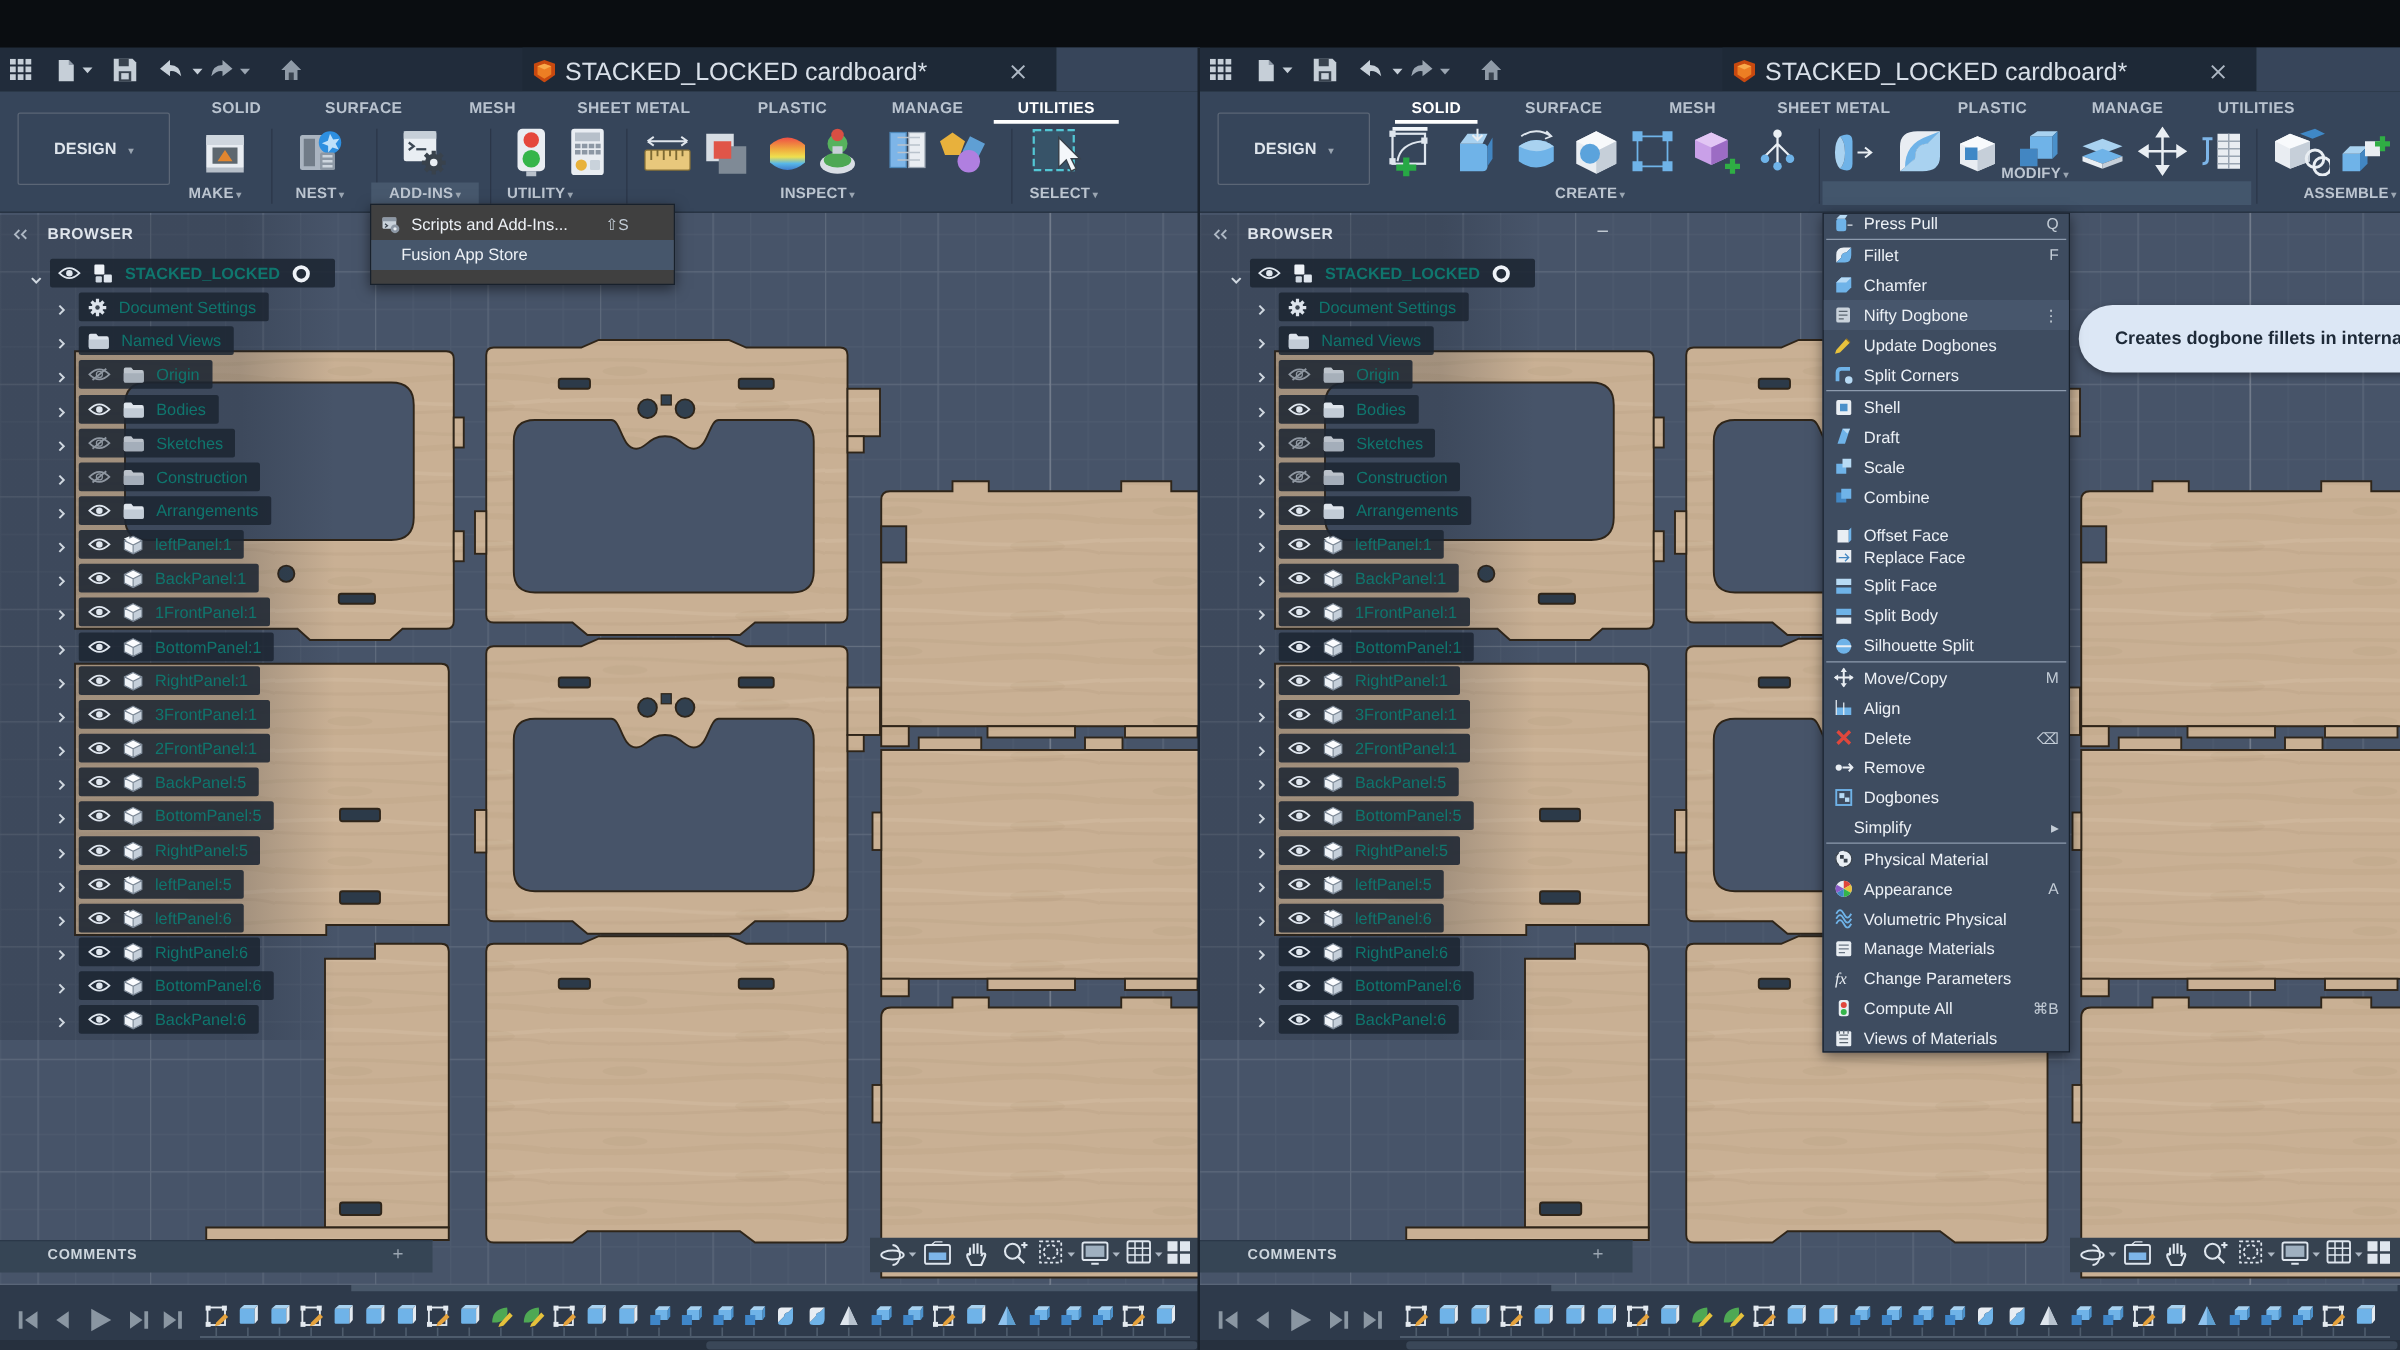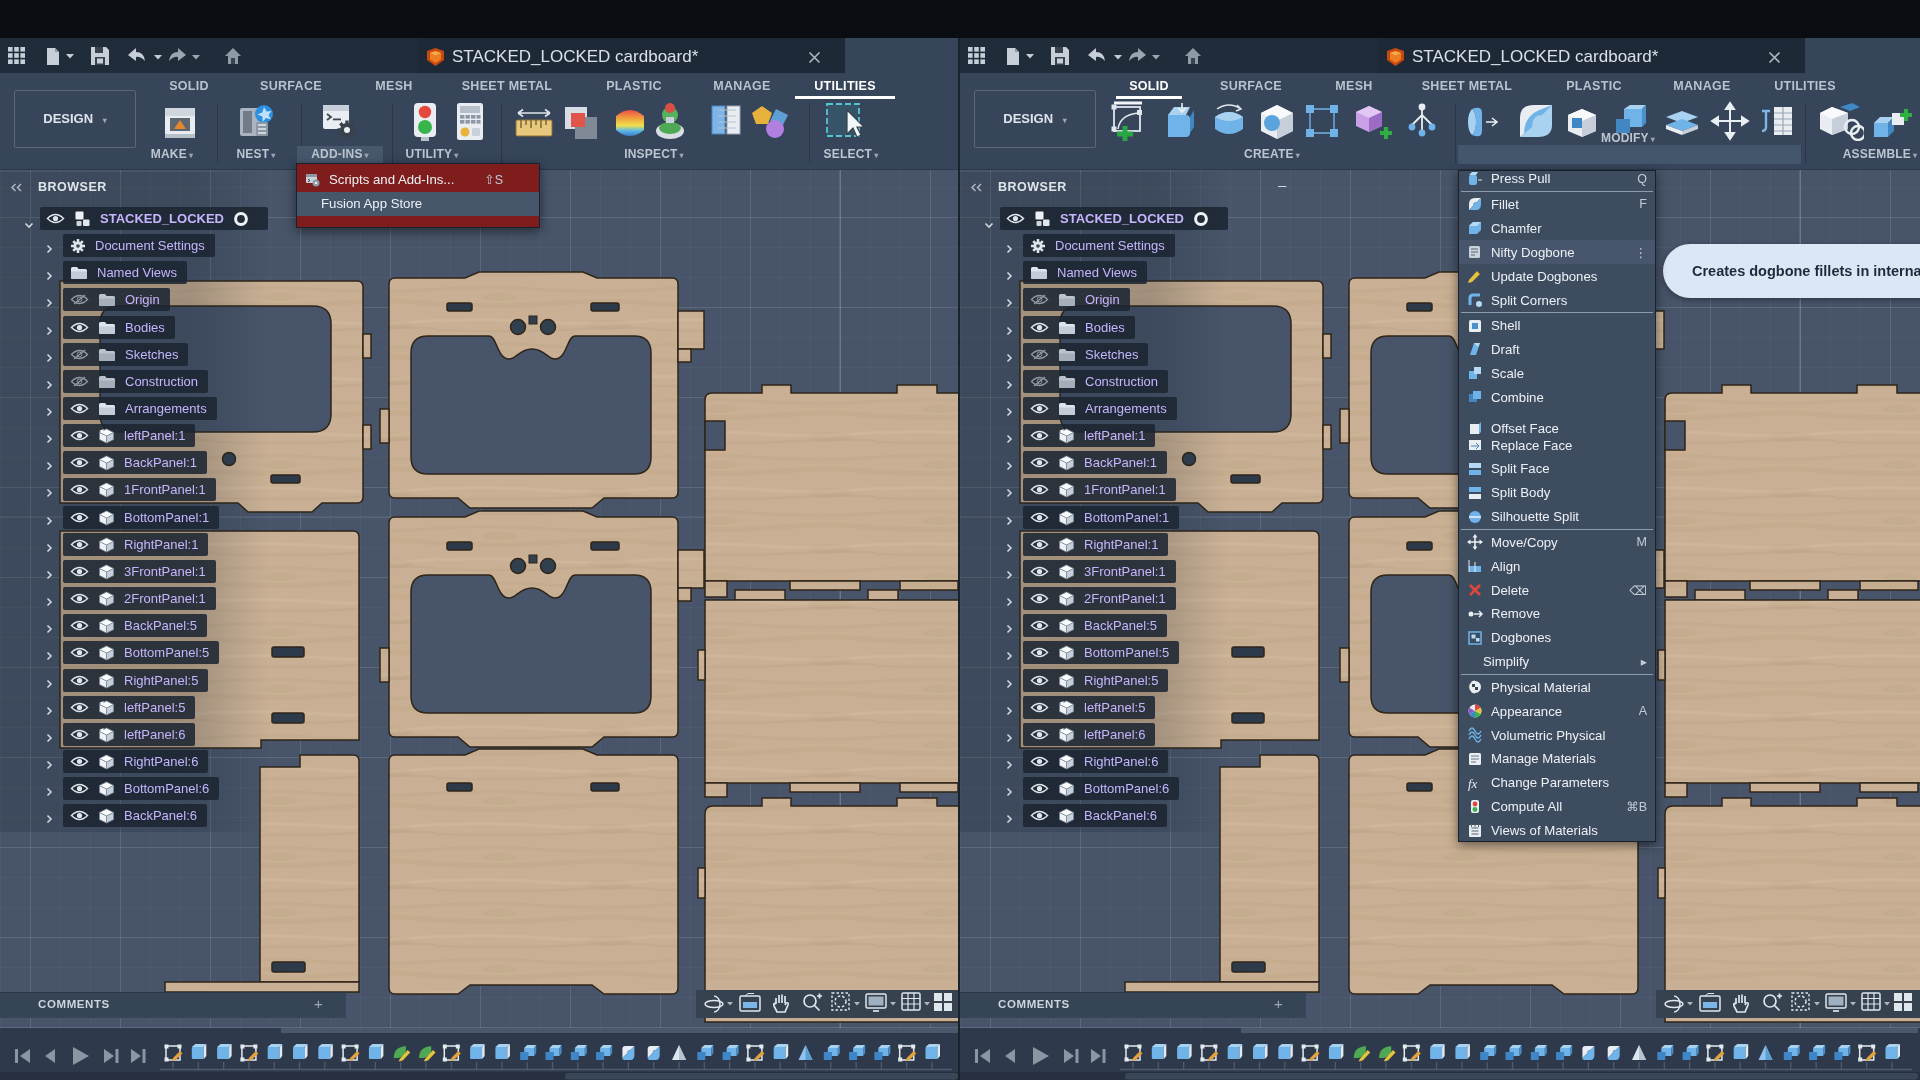--- a/index.html
+++ b/index.html
@@ -1,36 +1,36 @@
 <!DOCTYPE html>
 <html><head><meta charset="utf-8"><style>
 *{margin:0;padding:0;box-sizing:border-box}
 html,body{width:1920px;height:1080px;overflow:hidden;background:#000}
 body{font-family:"Liberation Sans",sans-serif;-webkit-font-smoothing:antialiased}
 #app{position:absolute;left:0;top:0;width:1920px;height:1080px;background:#0a0d11}
 .win{position:absolute;top:0;width:960px;height:1080px;overflow:hidden}
 .tbar{position:absolute;left:0;top:38px;width:960px;height:35px;background:#212c3b}
 .doctab{position:absolute;left:418px;top:0;width:427px;height:35px;background:#1e2937}.tbr{position:absolute;left:845px;top:0;width:115px;height:35px;background:#37455a}
-.dttl{position:absolute;left:452px;top:9px;font-size:17px;color:#d9e0e9}
+.dttl{position:absolute;left:452px;top:9px;font-size:20px;color:#d9e0e9}
 .ribbon{position:absolute;left:0;top:73px;width:960px;height:97px;background:#36455a;border-bottom:1px solid #2b3849}
 .tabs{position:absolute;left:0;top:0;width:1060px;height:25px}
 .tab{position:absolute;top:6px;transform:translateX(-50%);font-size:12.5px;font-weight:700;color:#b9c3cf;letter-spacing:.3px;white-space:nowrap}
 .tab.on{color:#fff}
 .dsgn{position:absolute;left:14px;top:17px;width:122px;height:58px;border:1px solid #5b6676;border-radius:2px;color:#dfe5ec;font-size:13px;font-weight:700;text-align:center;line-height:56px}
 .vsep{position:absolute;top:30px;width:1px;height:60px;background:#2b3648}
 .glab{position:absolute;text-align:center;font-size:12px;font-weight:700;color:#bcc5d0;letter-spacing:.2px}
 .crt{font-size:8px;color:#9aa5b1;margin-left:2px}
 .bshade{position:absolute;left:0;top:172px;width:268px;height:660px;background:linear-gradient(90deg,rgba(26,34,46,.22) 0%,rgba(26,34,46,.22) 72%,rgba(26,34,46,0) 100%)}
 .bhead{position:absolute;left:0;top:178px;width:345px;height:22px}
 .bht{position:absolute;left:38px;top:2px;font-size:12.5px;font-weight:700;letter-spacing:.5px;color:#dfe5ec}
 .brow{position:absolute;left:0;width:345px;height:24px}
 .chev{position:absolute}
 .chip{display:inline-flex;align-items:center;height:23px;background:rgba(28,37,50,.88);border-radius:2px;padding:0 10px 0 7px;white-space:nowrap}
 .chip .ic{margin-right:9px}
-.lb{font-size:13px;color:#c4b5fd}
+.lb{font-size:13px;color:#0f766e}
 .menu{position:absolute;background:#3e4c60;border:1px solid #18212c;box-shadow:0 3px 10px rgba(0,0,0,.5);z-index:5}
 .mrow{position:absolute;left:0;width:100%;height:23.9px;display:flex;align-items:center;padding:0 8px}
 .mrow.hl{background:#47566c}
 .mi{margin-right:8px;flex:none}
 .mlb{font-size:13.2px;color:#edf1f6;white-space:nowrap}
 .msc{margin-left:auto;font-size:12.5px;color:#c3ccd6}
 .msep{position:absolute;left:2px;right:2px;height:1px;background:rgba(205,220,238,.55)}
 </style></head><body>
 <div id="app">
     <div class="win" style="left:0">
@@ -914,21 +914,21 @@
           <rect x="12.5" y=".5" width="4" height="4" fill="#e4eaf0"></rect>
           <rect x="-.5" y="13.5" width="4" height="4" fill="#e4eaf0"></rect>
           <path d="M8 14 L15 7 l2.5 2.5 L10.5 16 l-3.5 1Z" fill="#e5a23c"></path>
         </g>
         <g transform="translate(923.9999999999994,16)">
           <rect x="1.5" y="3" width="12" height="12" rx="1" fill="#6fb3e8"></rect>
           <path d="M1.5 3 L5 0 H16 L13.5 3Z" fill="#a9d2f0"></path>
           <path d="M13.5 3 L16 0 V12 L13.5 15Z" fill="#e4eaf0"></path>
         </g>
       </svg>
-      <div class="menu" style="left:296px;top:163px;width:244px;height:65px;background:#7f1d1d">
+      <div class="menu" style="left:296px;top:163px;width:244px;height:65px;background:#404040">
         <div class="mrow" style="top:4px">
           <svg class="mi" width="16" height="16" viewBox="0 0 16 16">
             <rect x="1" y="2" width="11" height="9" rx="1" fill="#c9d2db"></rect>
             <rect x="1" y="2" width="11" height="3" fill="#8d98a5"></rect>
             <path d="M3 7 l2 1.5 -2 1.5" stroke="#39424c" fill="none"></path>
             <circle cx="11" cy="11" r="3.5" fill="#8d98a5"></circle>
             <circle cx="11" cy="11" r="1.3" fill="#e9eef3"></circle>
           </svg>
           <span class="mlb">Scripts and Add-Ins...</span>
           <span class="msc" style="margin-right:28px">⇧S</span>

